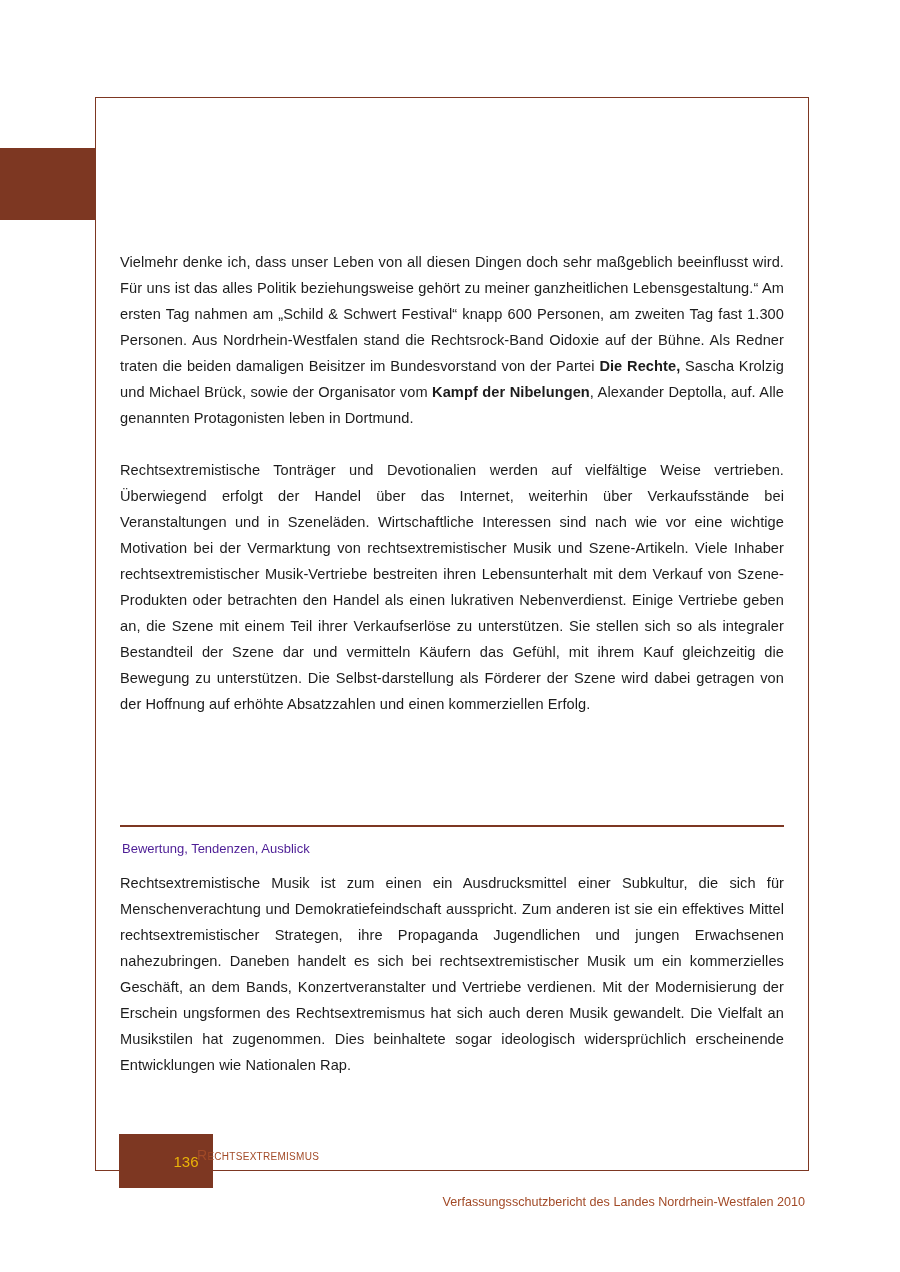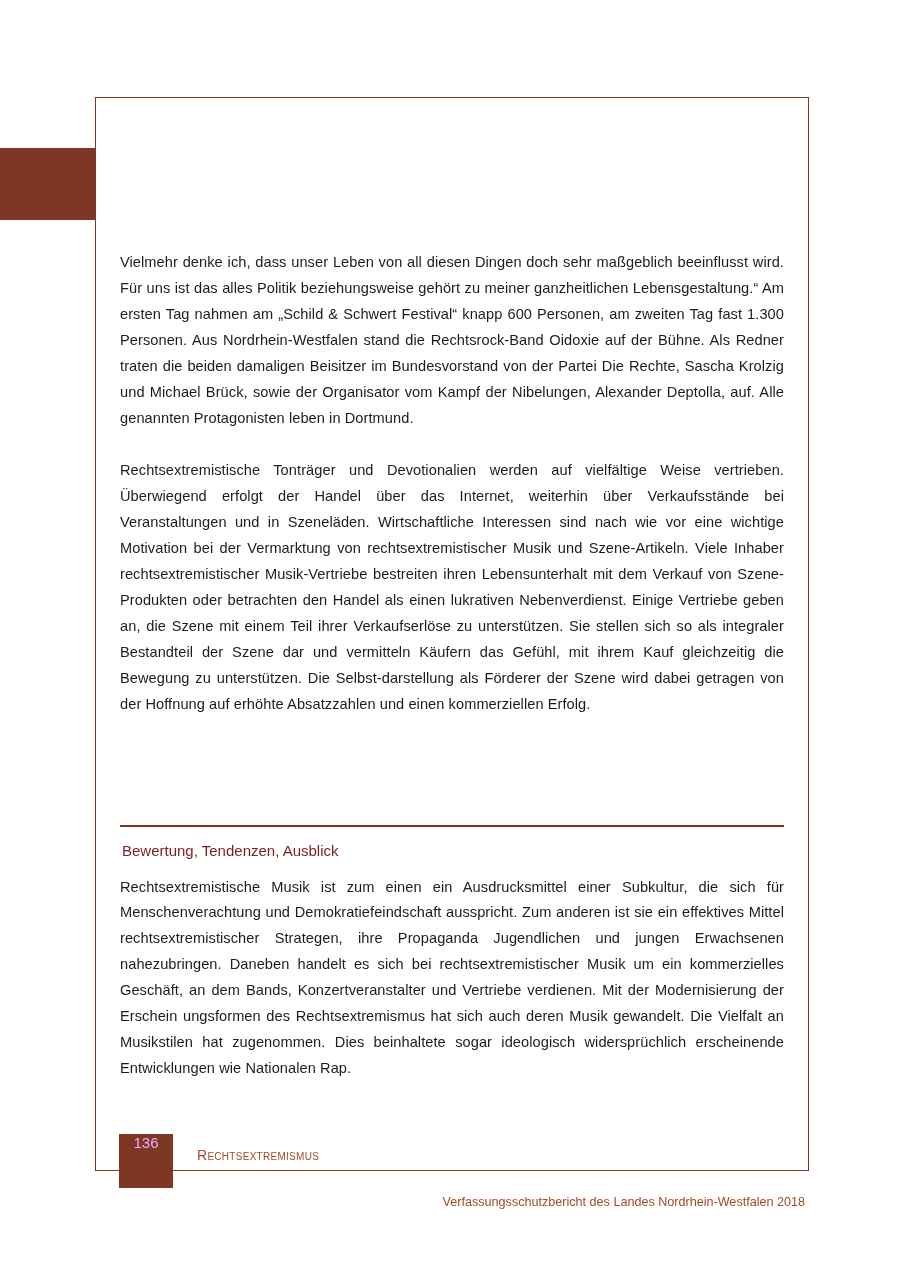--- a/index.html
+++ b/index.html
@@ -49,58 +49,59 @@
     margin: 0 0 26px 0;
     font-size: 14.6px;
     line-height: 1.78;
     color: #1c1c1c;
     text-align: justify;
     text-justify: inter-word;
     letter-spacing: 0.005em;
   }
   p.body-text:last-child { margin-bottom: 12px; }
 
-  b { font-weight: normal; }
+  b { font-weight: bold; }
 
   
   .section-block {
     position: absolute;
     left: 120px;
     top: 825px;
     width: 664px;
   }
   .section-rule {
     height: 1.5px;
     background: #7d3722;
     width: 100%;
     margin-bottom: 12px;
   }
   .section-heading {
-    color: #7f1d1d;
-    font-size: 15px;
+    color: #4c1d95;
+    font-size: 13px;
     line-height: 1.6;
     margin: 0 0 12px 2px;
   }
   .section-block p.body-text {
     margin-bottom: 4px;
   }
 
   
   .page-number-box {
     position: absolute;
     left: 119px;
     top: 1134px;
     width: 54px;
     height: 54px;
     background: #7d3722;
-    color: #f0abfc;
+    color: #eab308;
     display: flex;
-    align-items: flex-start;
+    align-items: center;
     justify-content: center;
     font-size: 15px;
+    padding-left: 40px;
   }
   .footer-chapter {
     position: absolute;
     left: 197px;
     top: 1147px;
     color: #a24a27;
     font-size: 14px;
     letter-spacing: 0.02em;
     font-variant: small-caps;
   }
@@ -130,13 +131,13 @@
 <div class="section-block">
   <div class="section-rule"></div>
   <div class="section-heading">Bewertung, Tendenzen, Ausblick</div>
   <p class="body-text">Rechtsextremistische Musik ist zum einen ein Ausdrucksmittel einer Subkultur, die sich für Menschenverachtung und Demokratiefeindschaft ausspricht. Zum anderen ist sie ein effektives Mittel rechtsextremistischer Strategen, ihre Propaganda Jugendlichen und jungen Erwachsenen nahezubringen. Daneben handelt es sich bei rechtsextremistischer Musik um ein kommerzielles Geschäft, an dem Bands, Konzertveranstalter und Vertriebe verdienen. Mit der Modernisierung der Erschein ungsformen des Rechtsextremismus hat sich auch deren Musik gewandelt. Die Vielfalt an Musikstilen hat zugenommen. Dies beinhaltete sogar ideologisch widersprüchlich erscheinende Entwicklungen wie Nationalen Rap.</p>
 </div>
 
 <div class="page-number-box">
   <span>136</span>
 </div>
 <div class="footer-chapter">Rechtsextremismus</div>
-<div class="footer-report">Verfassungsschutzbericht des Landes Nordrhein-Westfalen 2018</div>
+<div class="footer-report">Verfassungsschutzbericht des Landes Nordrhein-Westfalen 2010</div>
 
 </body></html>

